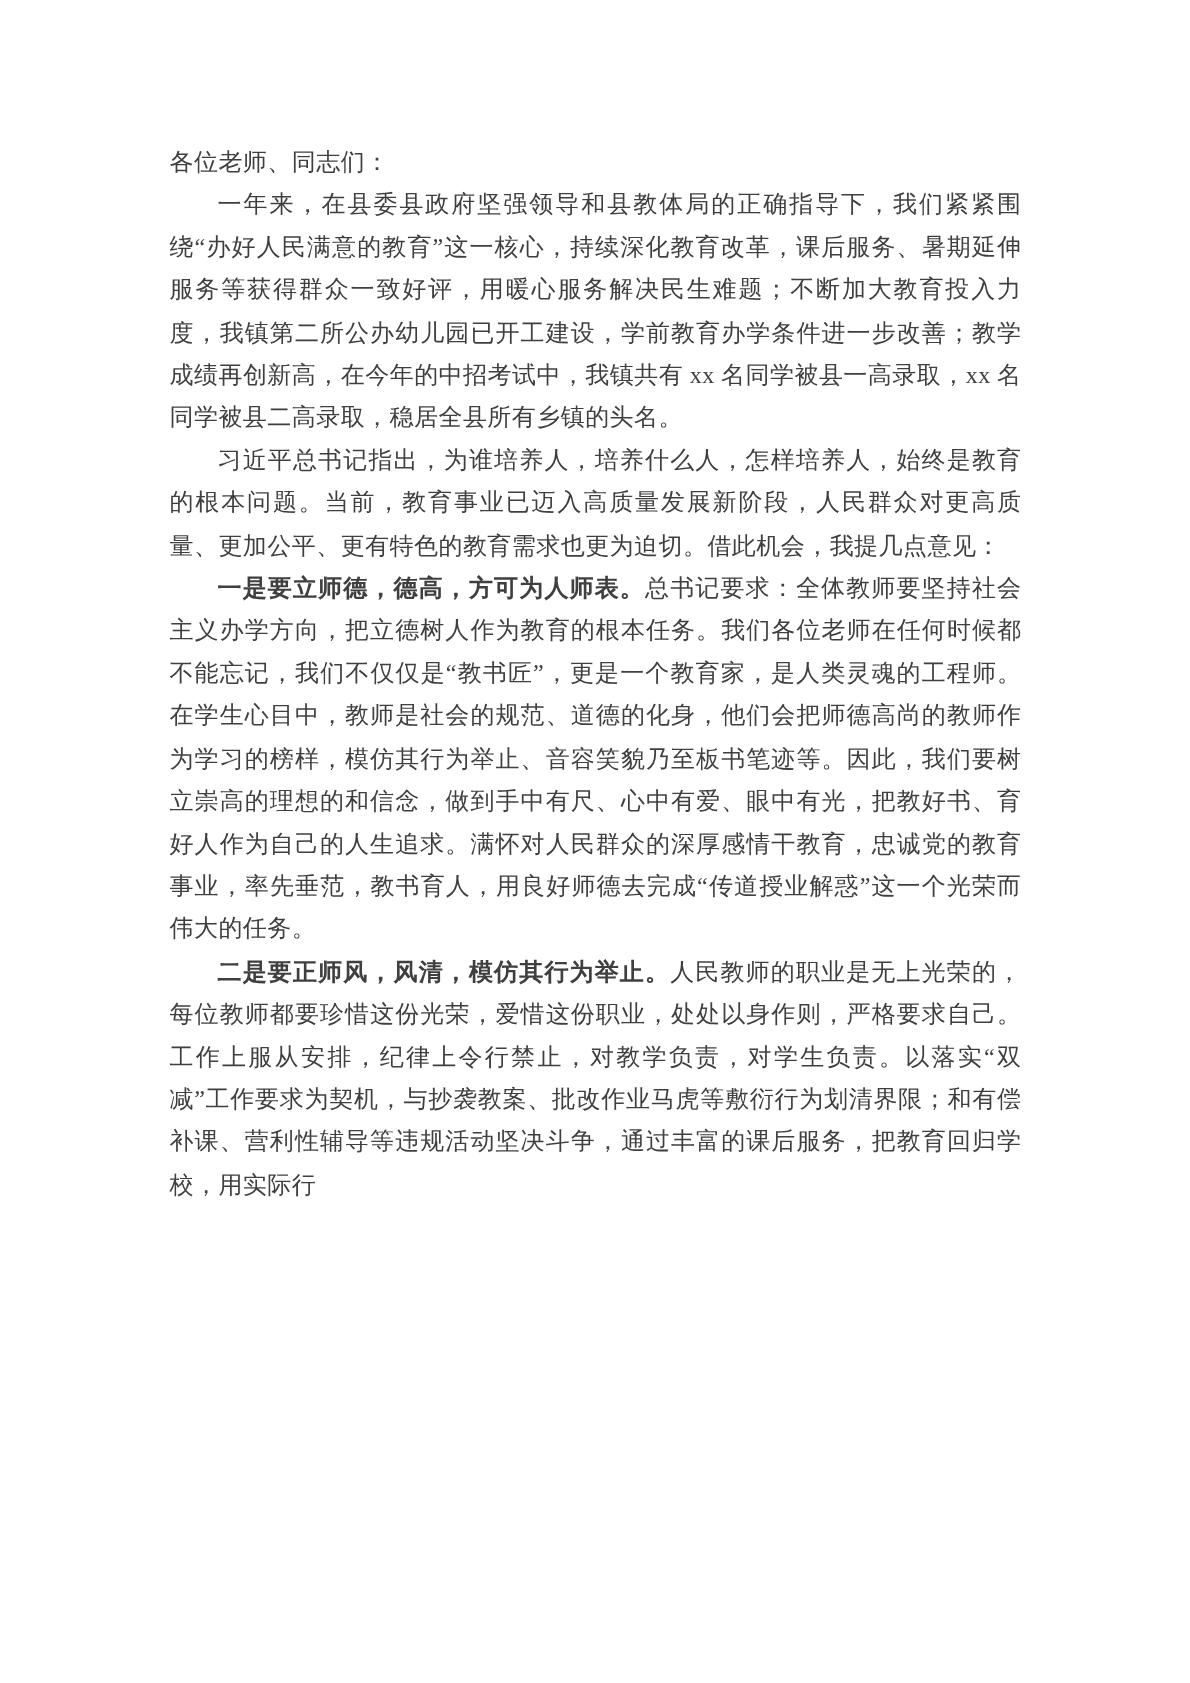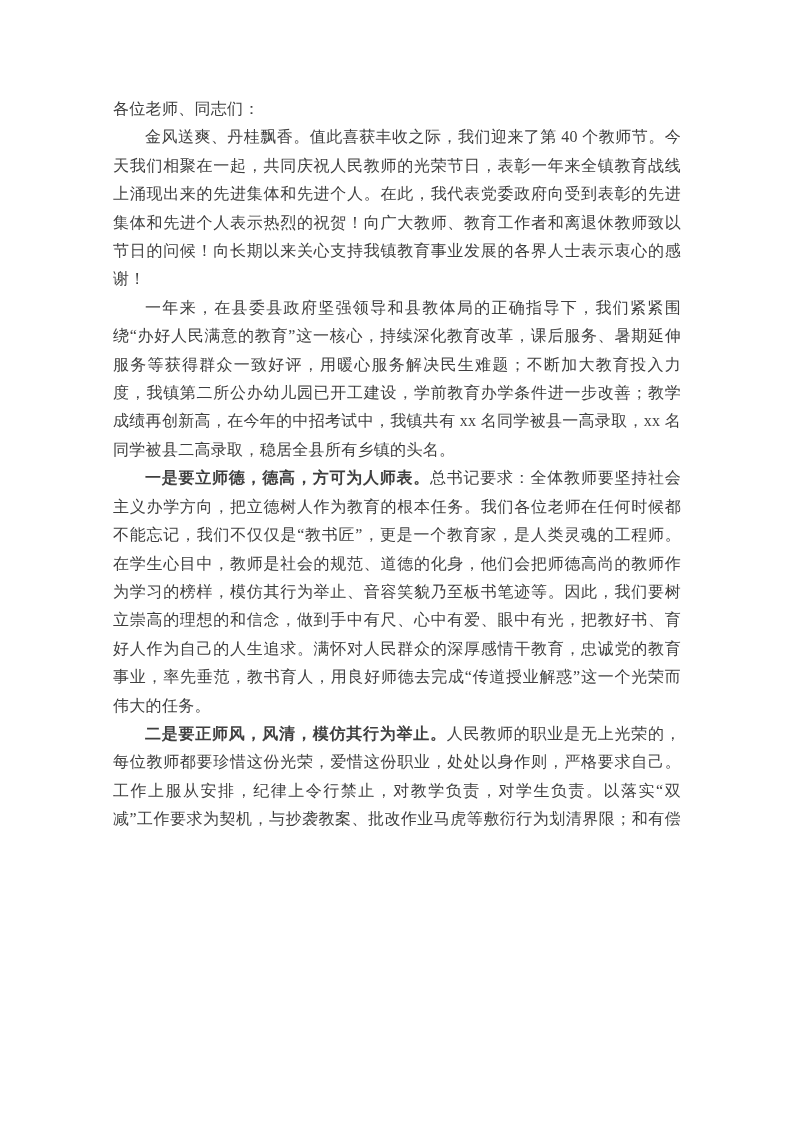--- a/index.html
+++ b/index.html
@@ -42,29 +42,29 @@
 </head>
 <body style="background: rgb(255, 255, 255);">
 
 <div class="page" style="color: rgb(63, 63, 63);">
   <div class="content">
 
     <p class="para salutation">
       <span>各位老师、同志们：</span>
     </p>
 
-    <p class="para">
-      <strong></strong><span>金风送爽、丹桂飘香。值此喜获丰收之际，我们迎来了第 40 个教师节。今天我们相聚在一起，共同庆祝人民教师的光荣节日，表彰一年来全镇教育战线上涌现出来的先进集体和先进个人。在此，我代表党委政府向受到表彰的先进集体和先进个人表示热烈的祝贺！向广大教师、教育工作者和离退休教师致以节日的问候！向长期以来关心支持我镇教育事业发展的各界人士表示衷心的感谢！</span>
-    </p>
 
     <p class="para">
       <strong></strong><span>一年来，在县委县政府坚强领导和县教体局的正确指导下，我们紧紧围绕“办好人民满意的教育”这一核心，持续深化教育改革，课后服务、暑期延伸服务等获得群众一致好评，用暖心服务解决民生难题；不断加大教育投入力度，我镇第二所公办幼儿园已开工建设，学前教育办学条件进一步改善；教学成绩再创新高，在今年的中招考试中，我镇共有 xx 名同学被县一高录取，xx 名同学被县二高录取，稳居全县所有乡镇的头名。</span>
     </p>
 
 
+    <p class="para">
+      <strong></strong><span>习近平总书记指出，为谁培养人，培养什么人，怎样培养人，始终是教育的根本问题。当前，教育事业已迈入高质量发展新阶段，人民群众对更高质量、更加公平、更有特色的教育需求也更为迫切。借此机会，我提几点意见：</span>
+    </p>
 
     <p class="para">
       <strong>一是要立师德，德高，方可为人师表。</strong><span>总书记要求：全体教师要坚持社会主义办学方向，把立德树人作为教育的根本任务。我们各位老师在任何时候都不能忘记，我们不仅仅是“教书匠”，更是一个教育家，是人类灵魂的工程师。在学生心目中，教师是社会的规范、道德的化身，他们会把师德高尚的教师作为学习的榜样，模仿其行为举止、音容笑貌乃至板书笔迹等。因此，我们要树立崇高的理想的和信念，做到手中有尺、心中有爱、眼中有光，把教好书、育好人作为自己的人生追求。满怀对人民群众的深厚感情干教育，忠诚党的教育事业，率先垂范，教书育人，用良好师德去完成“传道授业解惑”这一个光荣而伟大的任务。</span>
     </p>
 
     <p class="para">
       <strong>二是要正师风，风清，模仿其行为举止。</strong><span>人民教师的职业是无上光荣的，每位教师都要珍惜这份光荣，爱惜这份职业，处处以身作则，严格要求自己。工作上服从安排，纪律上令行禁止，对教学负责，对学生负责。以落实“双减”工作要求为契机，与抄袭教案、批改作业马虎等敷衍行为划清界限；和有偿补课、营利性辅导等违规活动坚决斗争，通过丰富的课后服务，把教育回归学校，用实际行</span>
     </p>
 
   </div>

